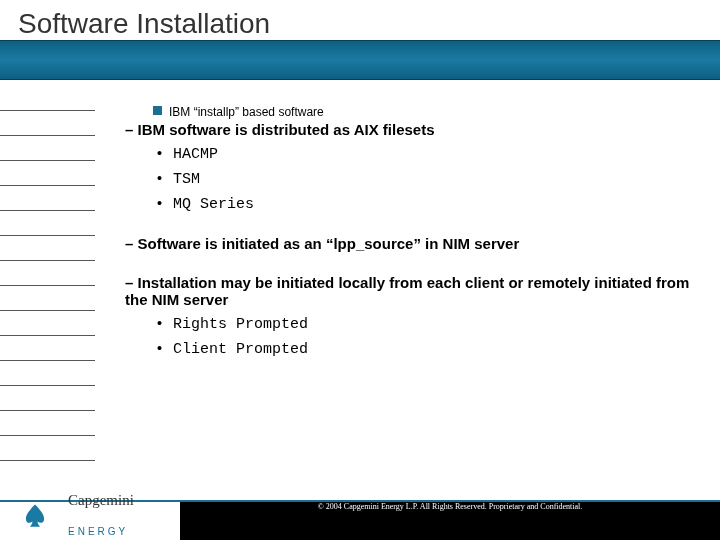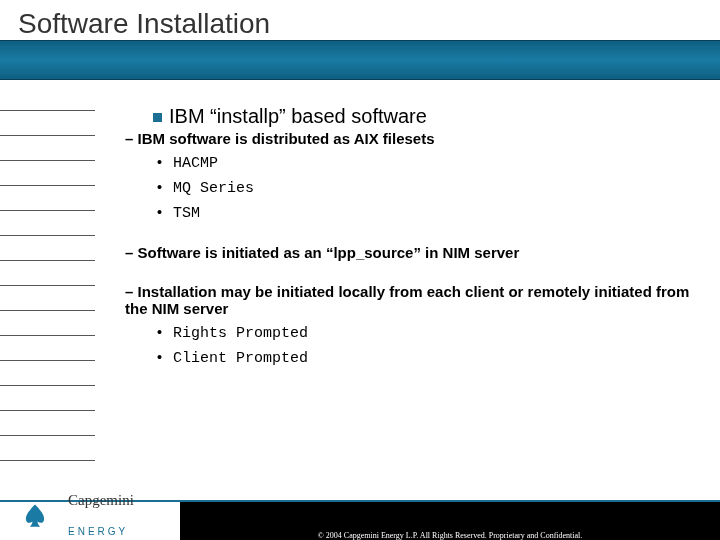--- a/index.html
+++ b/index.html
@@ -47,21 +47,21 @@
     width: 95px;
     height: 400px;
   }
   .left-lines .hl {
     position: absolute;
     left: 0;
     right: 0;
     height: 1px;
     background: #555;
   }
-  .b1 { font-size: 20px; color: #000; margin-bottom: 2px; padding-left: 48px; }
+  .b1 { font-size: 12px; color: #000; margin-bottom: 2px; padding-left: 48px; }
   .bullet-sq {
     display: inline-block;
     width: 9px; height: 9px;
     background: #1a6f93;
     margin-right: 7px;
     vertical-align: 1px;
   }
   .b2 { font-size: 15px; color: #000; margin-left: 20px; margin-top: 2px; font-weight: bold; }
   .b3 { font-size: 15px; color: #000; margin-left: 50px; margin-top: 8px; font-family: Liberation Mono, monospace; }
   .dash::before { content: "– "; }
@@ -77,21 +77,21 @@
     position: absolute;
     left: 0; right: 0; top: 0;
     height: 2px;
     background: #1a6f93;
   }
   .footer-black {
     position: absolute;
     left: 180px; right: 0; top: 2px; bottom: 0;
     background: #000;
     display: flex;
-    align-items: flex-end;
+    align-items: flex-start;
     justify-content: center;
   }
   .footer-black span {
     color: #fff;
     font-size: 8px;
     font-family: Georgia, 'Times New Roman', serif;
   }
   .logo {
     position: absolute;
     left: 22px;
@@ -147,22 +147,22 @@
   <div class="hl" style="top:345px"></div>
   <div class="hl" style="top:370px"></div>
 </div>
 
 <div class="content-area">
   <div class="b1">
     <span class="bullet-sq"></span><span>IBM “installp” based software</span>
   </div>
   <div class="b2 dash"><span>IBM software is distributed as AIX filesets</span></div>
   <div class="b3 dot"><span>HACMP</span></div>
+  <div class="b3 dot"><span>TSM</span></div>
   <div class="b3 dot"><span>MQ Series</span></div>
-  <div class="b3 dot"><span>TSM</span></div>
 
   <div class="gap"></div>
 
   <div class="b2 dash"><span>Software is initiated as an “lpp_source” in NIM server</span></div>
 
   <div class="gap"></div>
 
   <div class="b2 dash"><span>Installation may be initiated locally from each client or remotely initiated from the NIM server</span></div>
   <div class="b3 dot"><span>Rights Prompted</span></div>
   <div class="b3 dot"><span>Client Prompted</span></div>

